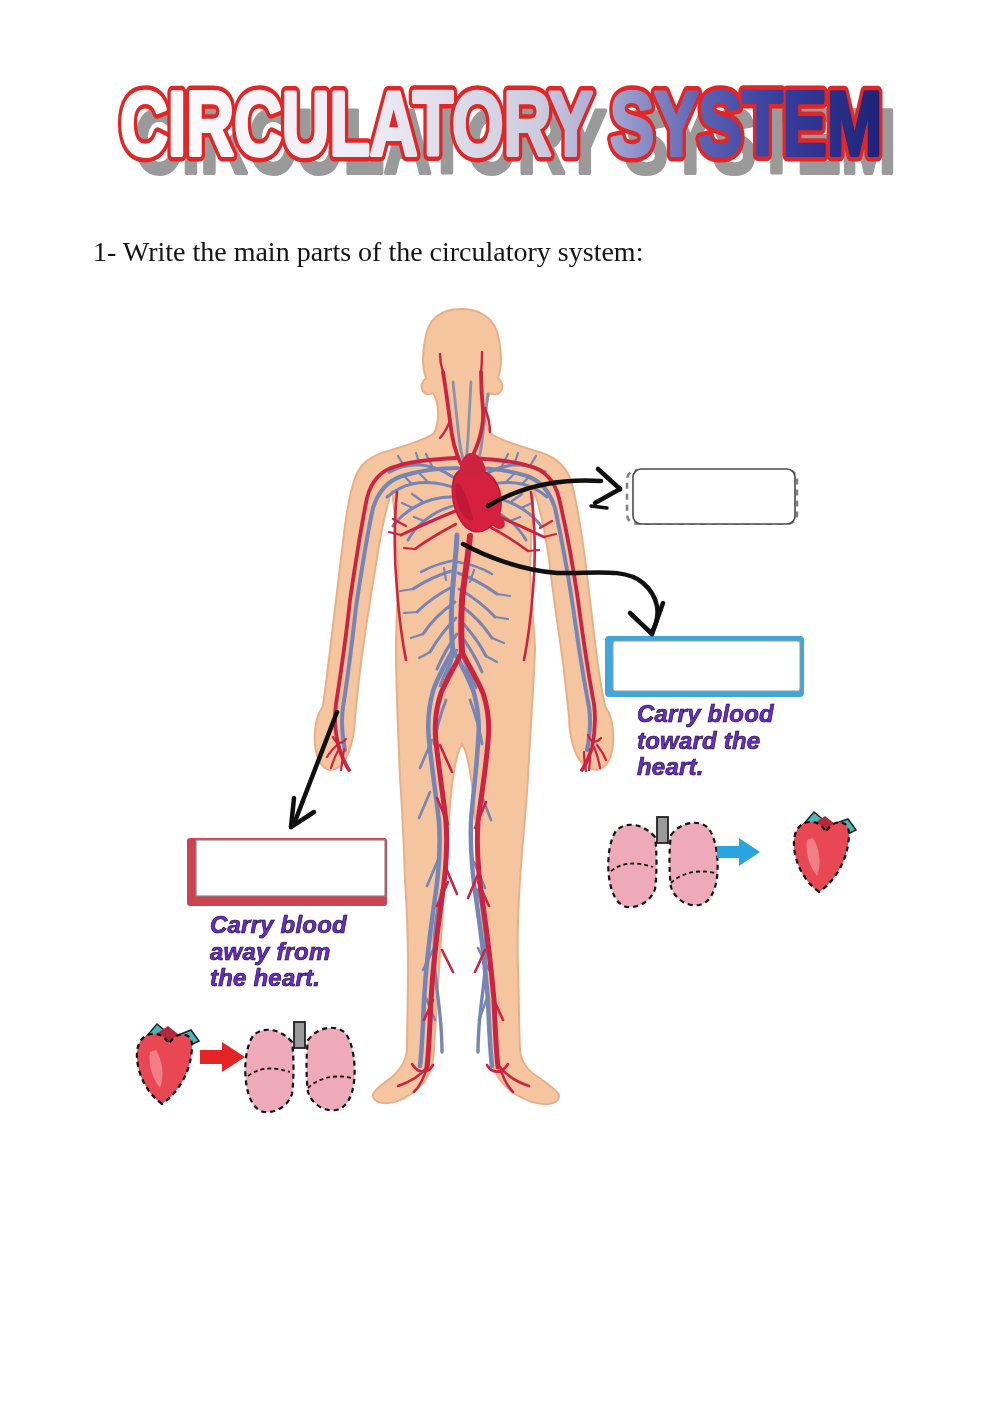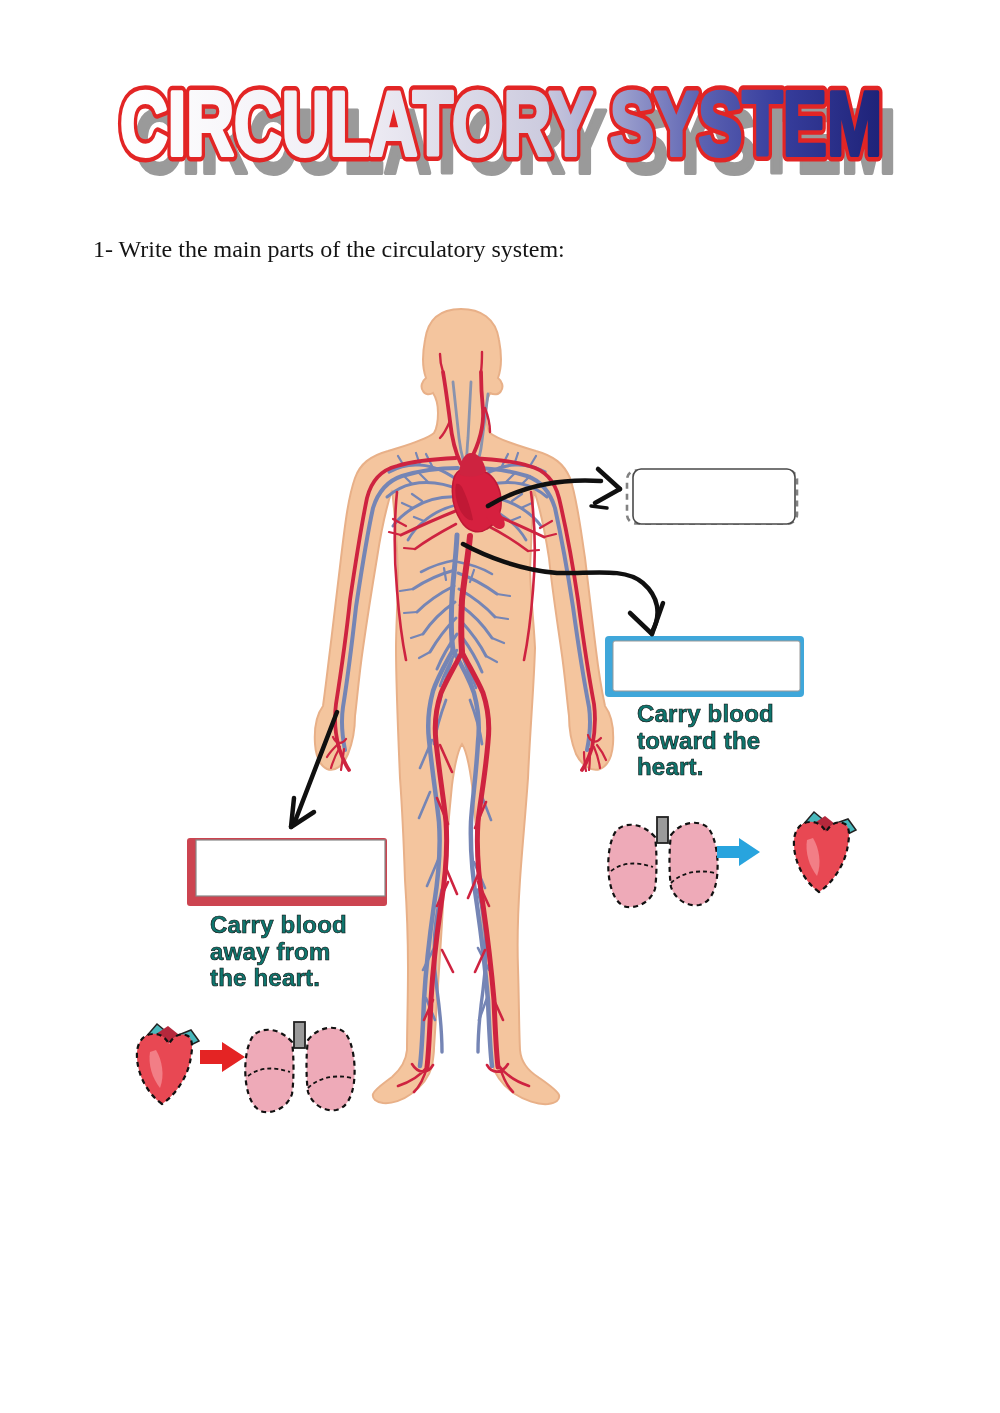--- a/index.html
+++ b/index.html
@@ -1,18 +1,18 @@
 <!DOCTYPE html>
 <html><head>
 <meta charset="utf-8">
 <style>
 html,body{margin:0;padding:0;background:#fff;}
 body{width:1000px;height:1413px;position:relative;overflow:hidden;font-family:"Liberation Sans",sans-serif;}
-#q1{position:absolute;left:93px;top:236px;font-family:"Liberation Serif",serif;font-size:24px;color:#141414;text-align:right;}
-.lbl{position:absolute;font-family:"Liberation Sans",sans-serif;font-weight:bold;color:#0f766e;font-size:24px;line-height:26.5px;letter-spacing:0.2px;-webkit-text-stroke:0.6px #0b0b0b;}
+#q1{position:absolute;left:93px;top:236px;font-family:"Liberation Serif",serif;font-size:28px;color:#141414;text-align:right;}
+.lbl{position:absolute;font-family:"Liberation Sans",sans-serif;font-weight:bold;color:#6d28d9;font-size:24px;line-height:26.5px;letter-spacing:0.2px;font-style:italic;-webkit-text-stroke:0.6px #0b0b0b;}
 </style>
 </head>
 <body>
 <svg width="1000" height="1413" viewBox="0 0 1000 1413" style="position:absolute;left:0;top:0">
 <defs>
 <linearGradient id="tg" x1="120" y1="0" x2="882" y2="0" gradientUnits="userSpaceOnUse">
 <stop offset="0" stop-color="#ffffff"></stop>
 <stop offset="0.32" stop-color="#eeecf4"></stop>
 <stop offset="0.55" stop-color="#cdccdf"></stop>
 <stop offset="0.66" stop-color="#9a9ecd"></stop>

